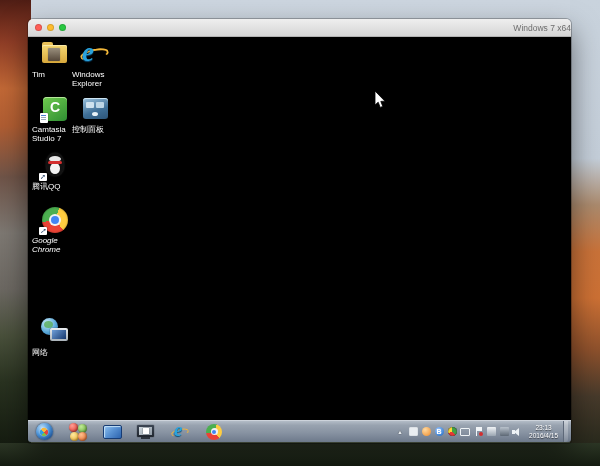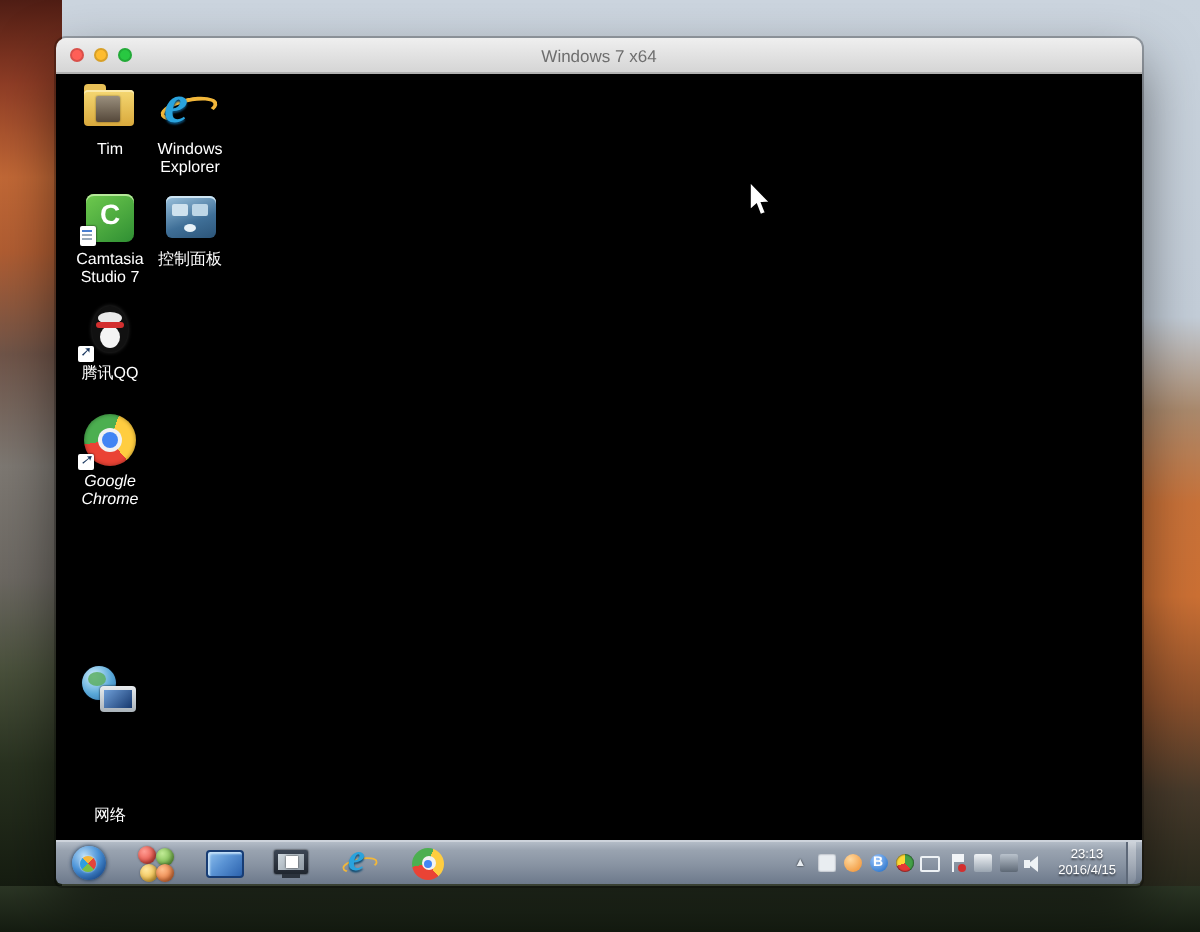--- a/index.html
+++ b/index.html
@@ -17,28 +17,28 @@
     background:linear-gradient(180deg,#2c3625,#151c11); }
 
   
   .vm-window { position:absolute; left:28px; top:19px; width:543px; height:424px;
     border-radius:5px 5px 3px 3px; box-shadow:0 12px 28px rgba(0,0,0,.5), 0 0 0 1px rgba(0,0,0,.25); }
   .titlebar { position:relative; height:18px; border-radius:5px 5px 0 0;
     background:linear-gradient(#efefef,#d5d5d5); border-bottom:1px solid #b2b2b2;
     display:flex; align-items:center; }
   .traffic { display:flex; gap:5px; padding-left:7px; z-index:2; }
   .light { width:7px; height:7px; border-radius:50%; border:0.5px solid rgba(0,0,0,.15); }
-  .vm-title { position:absolute; left:0; right:0; text-align:center; font-size:8.5px; color:#6e6e6e; }
+  .vm-title { position:absolute; left:0; right:0; text-align:right; font-size:8.5px; color:#6e6e6e; }
 
   
   .desktop { position:relative; height:383px; background:#000; overflow:hidden; }
 
   .dicon { position:absolute; width:46px; display:flex; flex-direction:column; align-items:center; cursor:default; }
   .dicon .art { position:relative; width:30px; height:28px; }
-  .dicon .lbl { margin-top:2px; font-size:8px; line-height:9px; color:#fff; text-align:center;
+  .dicon .lbl { margin-top:2px; font-size:8px; line-height:9px; color:#fff; text-align:left;
     text-shadow:0 1px 2px #000, 0 0 3px #000; width:46px; }
   .badge { position:absolute; left:-1px; bottom:-1px; width:8px; height:8px; background:#fff;
     border-radius:1px; font-size:7px; line-height:8px; text-align:center; color:#18365e; box-shadow:0 0 1px #000; }
 
   
   .folder-body { position:absolute; left:2px; top:5px; width:25px; height:18px; border-radius:2px;
     background:linear-gradient(180deg,#f5d873,#d9a93c); box-shadow:inset 0 1px 0 #fbeaa8; }
   .folder-tab { position:absolute; left:2px; top:2px; width:11px; height:5px; border-radius:2px 2px 0 0;
     background:#e8c057; }
   .folder-pic { position:absolute; left:8px; top:8px; width:12px; height:13px; border-radius:1px;
@@ -248,21 +248,21 @@
         <div class="art">
           <div class="chrome-ball"></div>
             <div class="chrome-white"></div>
             <div class="chrome-blue"></div>
           <div class="badge">➚</div>
         </div>
         <div class="lbl">Google Chrome</div>
       </div>
 
 
-      <div class="dicon" style="left:4px; top:296px;gap:40px;">
+      <div class="dicon" style="left:4px; top:281px;">
         <div class="art">
           <div class="net-globe"></div>
             <div class="net-land"></div>
             <div class="net-mini"></div>
             <div class="net-mini-scr"></div>
         </div>
         <div class="lbl">网络</div>
       </div>
 
 

